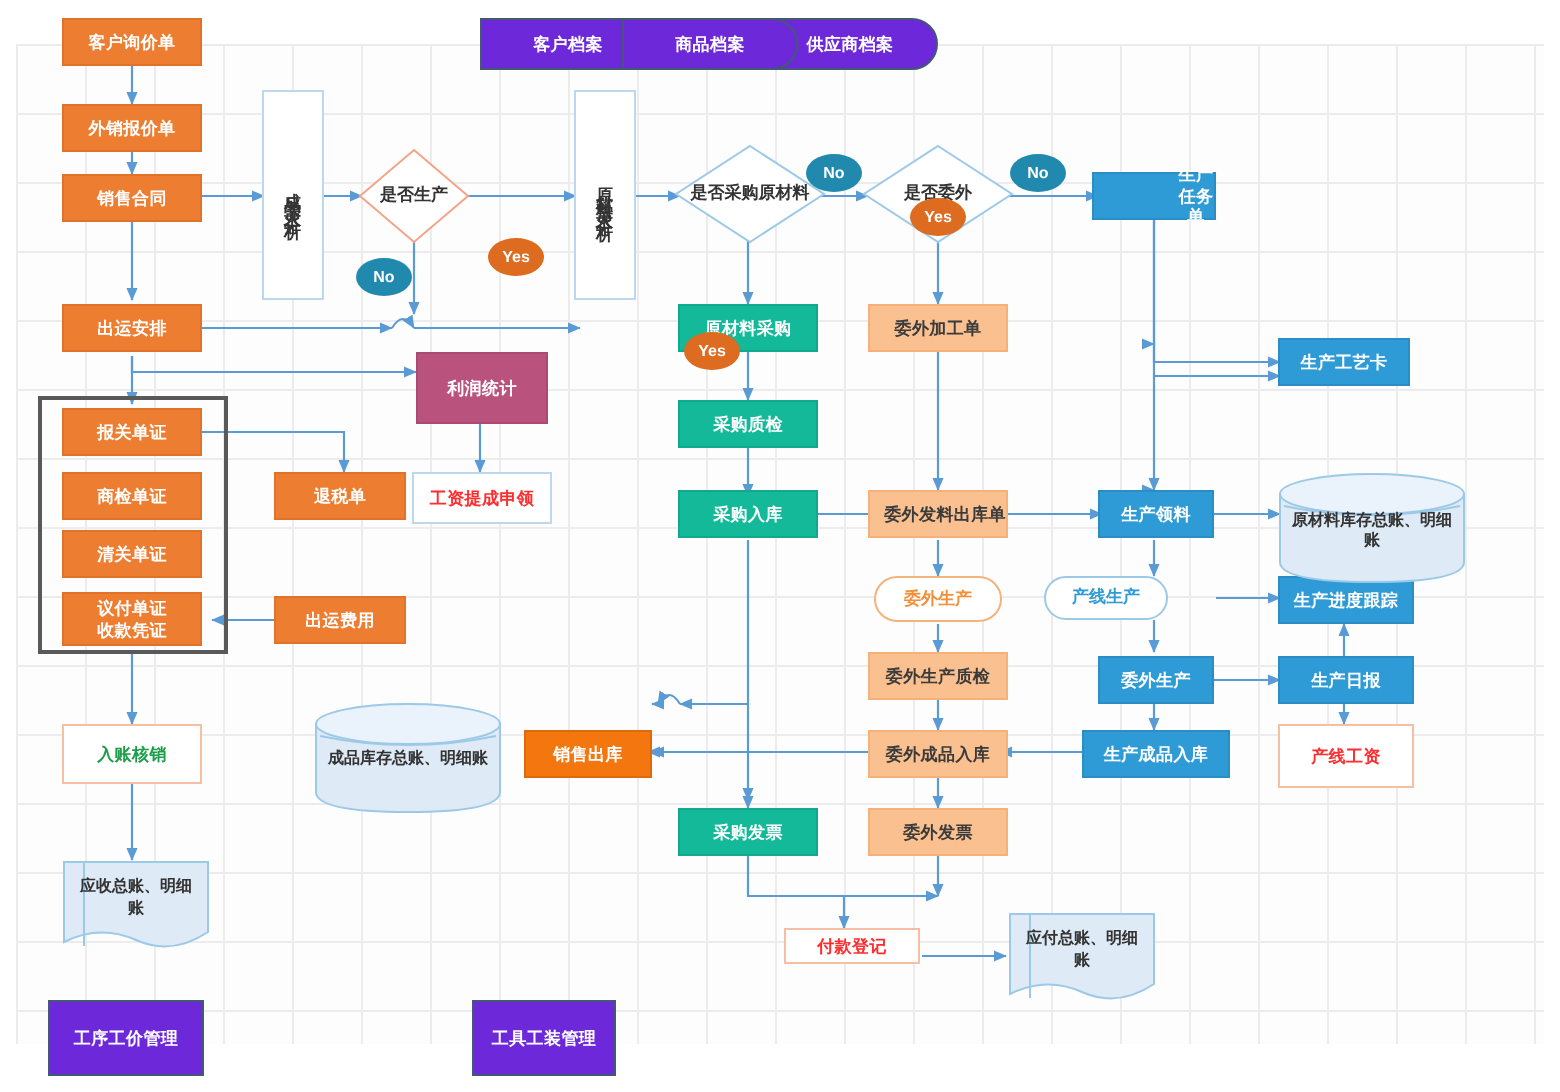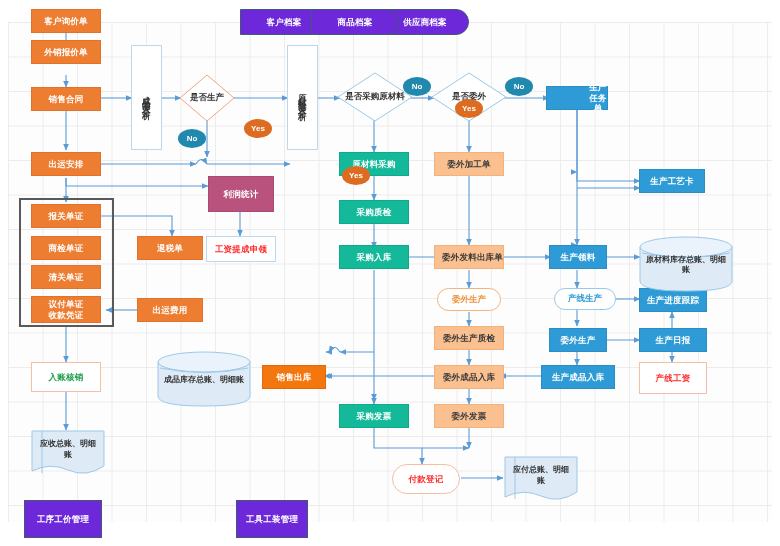--- a/index.html
+++ b/index.html
@@ -184,21 +184,21 @@
   <div class="node n-slate flag" style="left:381px;top:9px;width:88px;height:26px;">
     <span>供应商档案</span>
   </div>
   <div class="node n-slate flag" style="left:311px;top:9px;width:88px;height:26px;">
     <span>商品档案</span>
   </div>
 
   <div class="node n-orange" style="left:31px;top:9px;width:70px;height:24px;">
     <span>客户询价单</span>
   </div>
-  <div class="node n-orange" style="left:31px;top:40px;width:70px;height:24px;">
+  <div class="node n-orange" style="left:31px;top:52px;width:70px;height:24px;">
     <span>外销报价单</span>
   </div>
   <div class="node n-orange" style="left:31px;top:87px;width:70px;height:24px;">
     <span>销售合同</span>
   </div>
   <div class="node n-orange" style="left:31px;top:152px;width:70px;height:24px;">
     <span>出运安排</span>
   </div>
 
   <div class="vtext" style="left:131px;top:45px;width:31px;height:105px;">
@@ -321,21 +321,21 @@
 
   <div class="node n-blue" style="left:546px;top:86px;width:62px;height:24px;padding-left:42px;">
     <span>生产任务单</span>
   </div>
   <div class="node n-blue" style="left:639px;top:169px;width:66px;height:24px;">
     <span>生产工艺卡</span>
   </div>
   <div class="node n-blue" style="left:549px;top:245px;width:58px;height:24px;">
     <span>生产领料</span>
   </div>
-  <div class="pill pill-blue" style="left:554px;top:288px;width:62px;height:22px;align-items:center;">
+  <div class="pill pill-blue" style="left:522px;top:288px;width:62px;height:22px;align-items:center;">
     <span>产线生产</span>
   </div>
   <div class="node n-blue" style="left:549px;top:328px;width:58px;height:24px;">
     <span>委外生产</span>
   </div>
   <div class="node n-blue" style="left:541px;top:365px;width:74px;height:24px;">
     <span>生产成品入库</span>
   </div>
   <div class="node n-blue" style="left:639px;top:288px;width:68px;height:24px;">
     <span>生产进度跟踪</span>
@@ -361,21 +361,21 @@
       <ellipse cx="47" cy="11" rx="46" ry="10" fill="#EAF2FB" stroke="#9CC9E8" stroke-width="1"></ellipse>
       <path d="M3,17 Q47,26 91,17" fill="none" stroke="#9CC9E8" stroke-width="1"></path>
     </svg>
     <div class="cyl-label">成品库存总账、明细账</div>
   </div>
 
   <div class="node n-orange-d" style="left:262px;top:365px;width:64px;height:24px;">
     <span>销售出库</span>
   </div>
 
-  <div class="node n-white-rd2" style="left:392px;top:464px;width:68px;height:30px;border-radius:15px;">
+  <div class="node n-white-rd2" style="left:392px;top:464px;width:68px;height:18px;">
     <span>付款登记</span>
   </div>
   <div class="doc" style="left:504px;top:456px;width:74px;height:46px;">
     <svg viewBox="0 0 74 46" width="74" height="46">
       <path d="M1,1 L73,1 L73,36 Q55,48 37,40 Q19,32 1,41 Z" fill="#DEEAF6" stroke="#9CC9E8" stroke-width="1"></path>
       <path d="M11,1 L11,43" stroke="#9CC9E8" stroke-width="1" fill="none"></path>
     </svg>
     <div class="doc-label">应付总账、明细账</div>
   </div>
 

